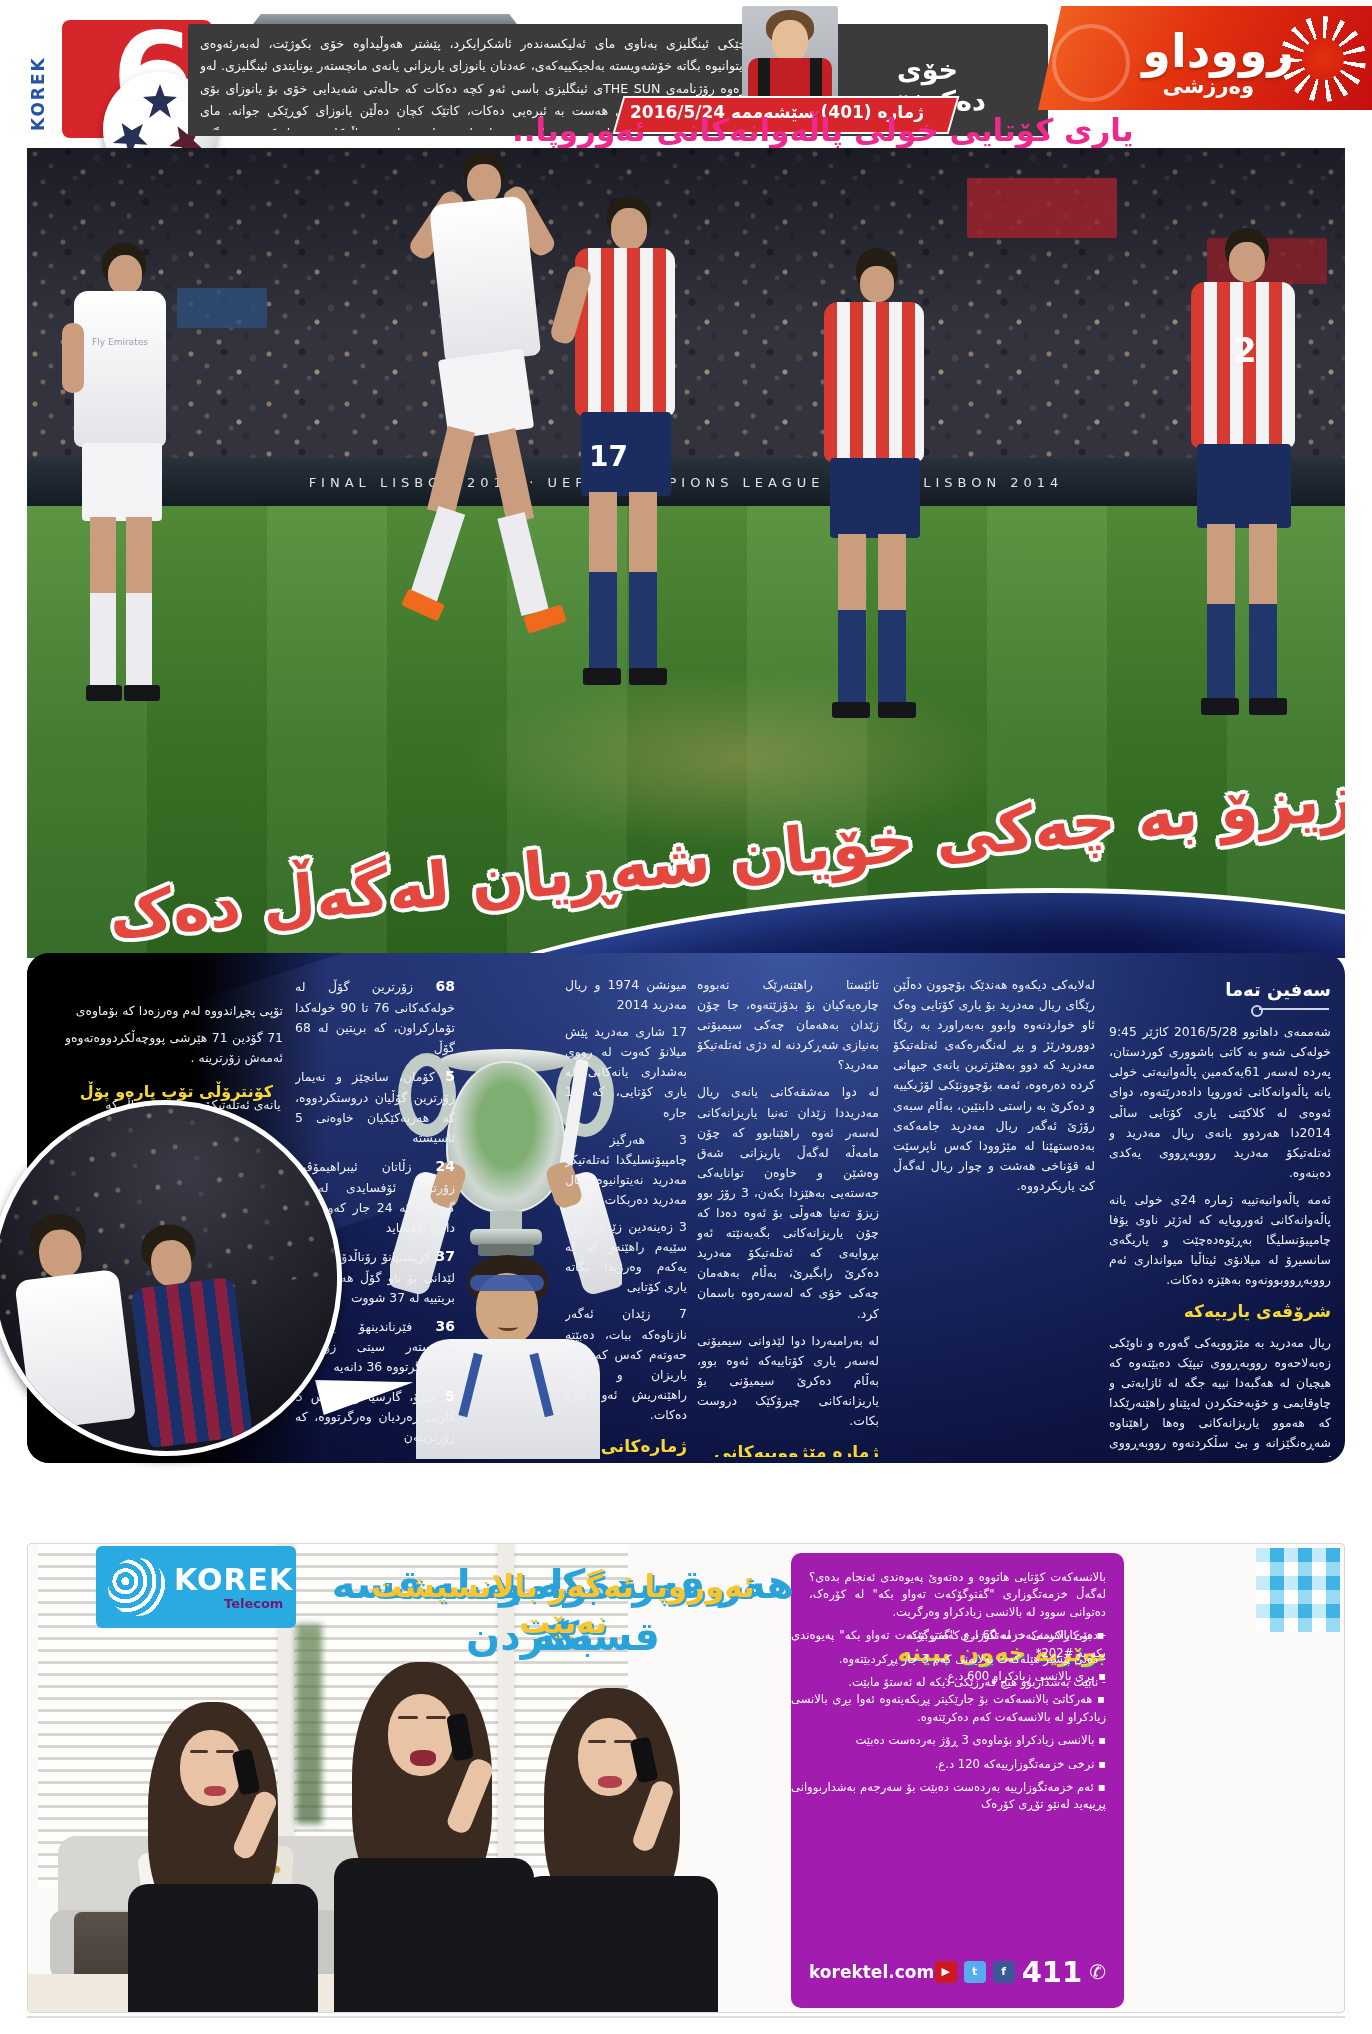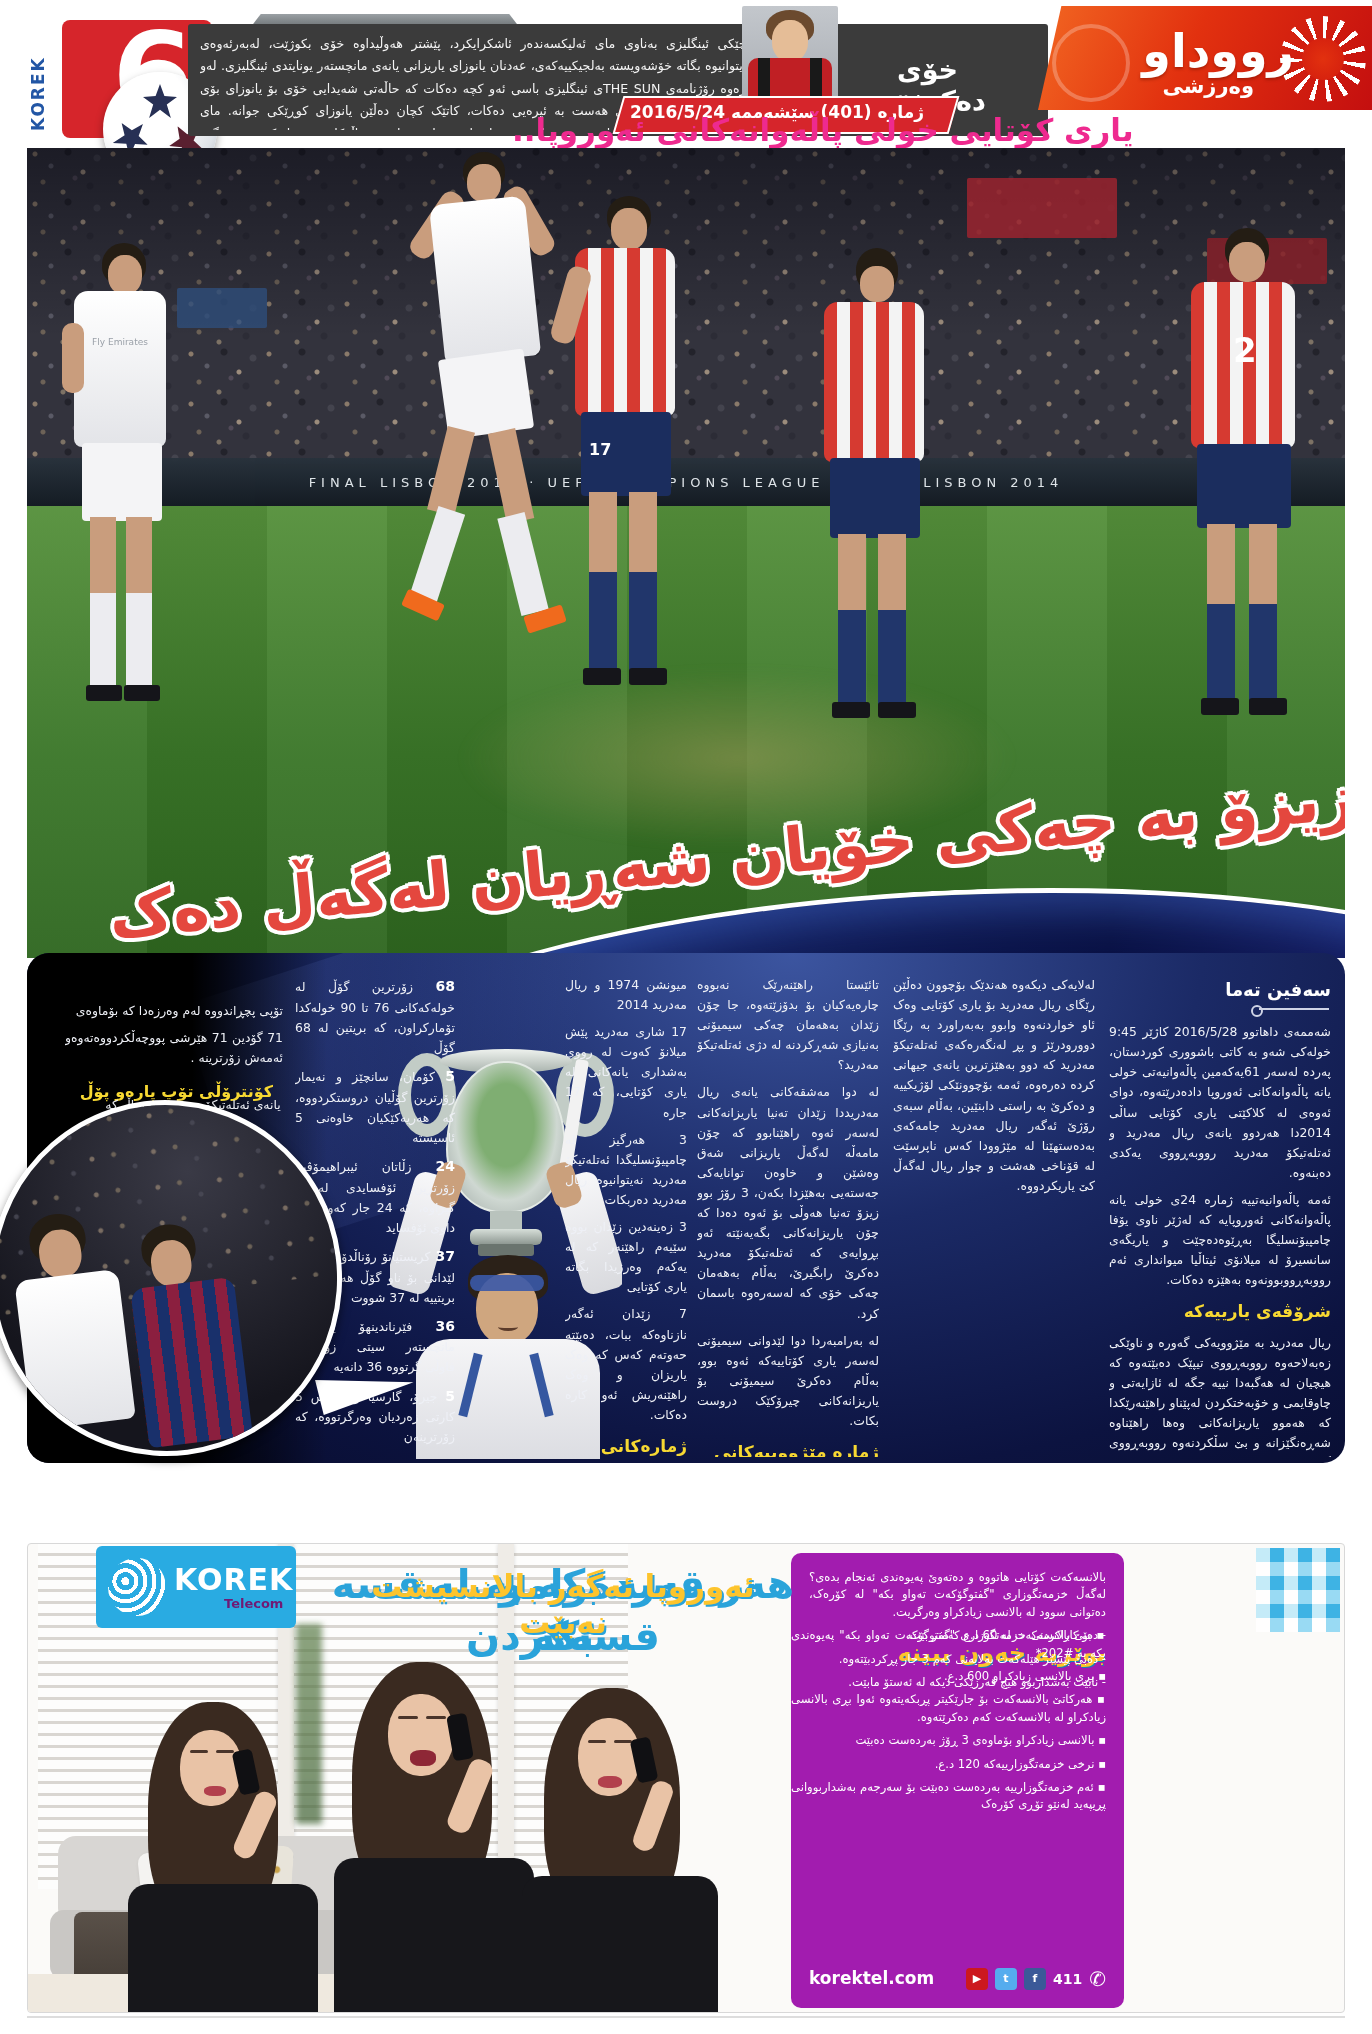--- a/index.html
+++ b/index.html
@@ -70,21 +70,21 @@
   .torso-w { background:linear-gradient(#ffffff,#e3e4e8); border-radius:14px 14px 8px 8px; }
   .torso-a { background:repeating-linear-gradient(90deg,#d63a31 0 13px,#f3f3f3 13px 26px); border-radius:14px 14px 8px 8px; }
   .shorts-w { background:#f4f4f6; border-radius:4px; }
   .shorts-a { background:#1b2d5e; border-radius:4px; }
   .leg { background:#c99d7d; }
   .sock-w { background:#ececf0; }
   .sock-a { background:#21366b; }
   .boot { background:#15151a; border-radius:3px; }
   .boot-o { background:#f06a1d; border-radius:3px; }
   .shirt-txt { font-size:9px; color:#9aa0a8; width:100%; text-align:center; letter-spacing:0; }
-  .knum { color:#fff; font-weight:bold; font-size:16px; }
+  .knum { color:#fff; font-weight:bold; font-size:28px; }
 
   .swoosh { position:absolute; left:230px; top:742px; width:1400px; height:240px; border-radius:50% 50% 0 0/ 90% 90% 0 0;
     background:linear-gradient(100deg,#1b2d78,#0a1245 60%, #202b84); border-top:5px solid #ffffff; transform:rotate(-2.5deg); box-shadow:inset 0 18px 40px rgba(90,140,255,.35); }
   .photo-headline { position:absolute; right:-6px; top:612px; width:1700px; text-align:right; transform:rotate(-5.5deg); transform-origin:right top;
     direction:rtl; white-space:nowrap; font-size:62px; font-weight:800; color:#e4473e;
     text-shadow:-3px -3px 0 #fff,3px -3px 0 #fff,-3px 3px 0 #fff,3px 3px 0 #fff,0 -4px 0 #fff,0 4px 0 #fff,-4px 0 0 #fff,4px 0 0 #fff; }
 
   
   .article-box { left:27px; top:953px; width:1318px; height:510px; border-radius:22px;
     background:radial-gradient(ellipse at 58% 0%, #3c55a0 0%, #1b2a66 38%, #0c1340 72%, #070b2a 100%); overflow:hidden; }
@@ -163,21 +163,21 @@
   .blue-box { left:763px; top:9px; width:333px; height:455px; background:#a21caf; border-radius:10px; padding:16px 18px;
     color:#ffffff; direction:rtl; font-size:11.6px; line-height:1.5; text-align:justify; overflow:hidden; }
   .blue-box p { margin-bottom:6px; position:static !important; }
   .bb-intro { margin-bottom:8px; }
   .bullet::before { content:"▪ "; color:#fff; }
   .cond::before { content:"- "; }
   .slogan { position:static; color:#fdc42c; font-size:24px; font-weight:800; text-align:right; margin:14px 0 12px; text-shadow:1px 1px 0 #1286b8; }
   .bb-footer { position:absolute !important; left:18px; right:18px; bottom:14px; display:flex; justify-content:space-between; align-items:center; direction:ltr; }
   .website { color:#ffffff; font-weight:bold; font-size:17px; }
   .contact { display:flex; align-items:center; gap:7px; }
-  .phone-num { font-size:14px; font-weight:bold; }
+  .phone-num { font-size:29px; font-weight:bold; }
   .phone-glyph { font-size:20px; }
   .sico { width:22px; height:22px; border-radius:4px; display:inline-flex; align-items:center; justify-content:center;
     color:#fff; font-size:11px; font-weight:bold; position:static !important; }
   .yt { background:#cc181e; } .tw { background:#55acee; } .fb { background:#3b5998; }
 
   .mosaic { left:1228px; top:4px; width:84px; height:84px; z-index:6;
     background-image:conic-gradient(#29abe2 25%, #8ed6f2 0 50%, #ffffff 0 75%, #bfe9f8 0); background-size:28px 28px; opacity:.9; }
   .footer-rule { left:27px; top:2016px; width:1318px; height:2px; background:#dddddd; }
 </style>
 </head>

